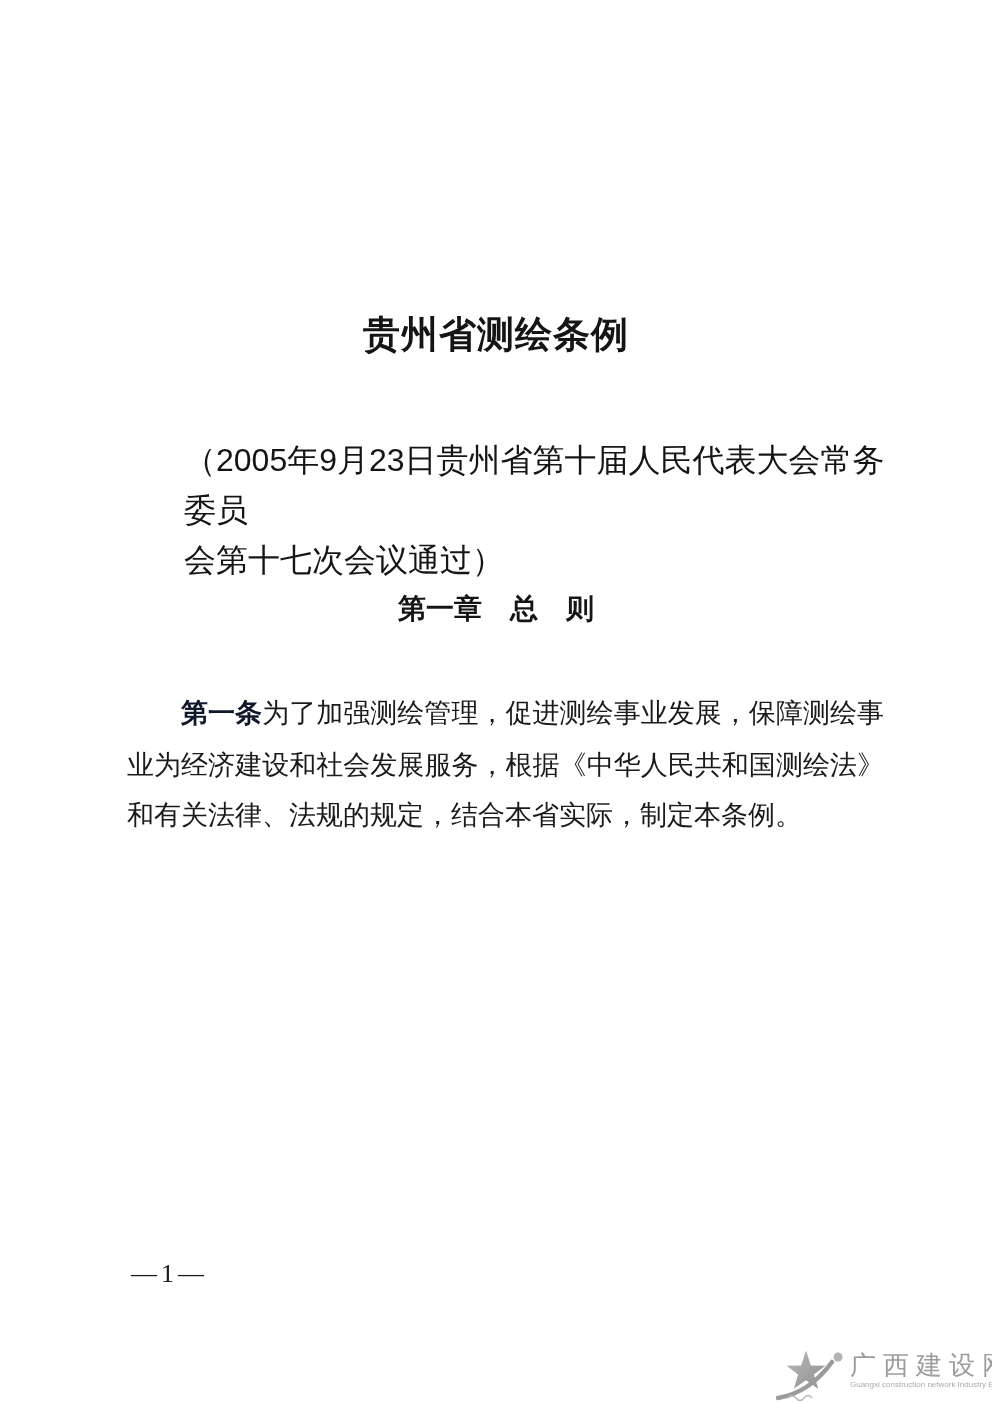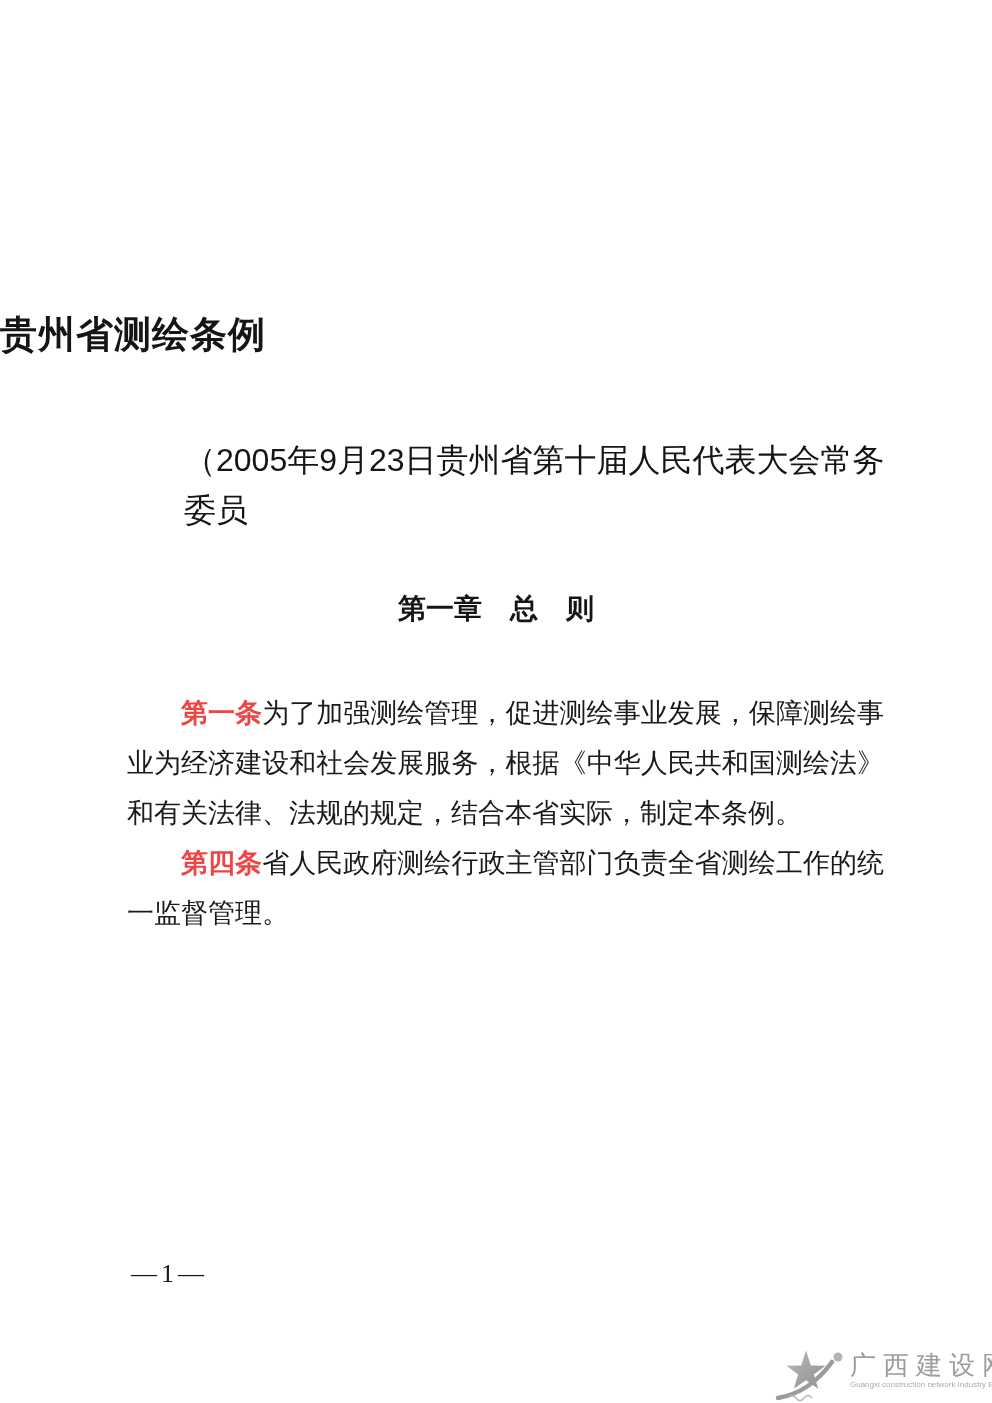--- a/index.html
+++ b/index.html
@@ -11,21 +11,21 @@
     overflow: hidden;
     font-family: "Liberation Serif", serif;
     color: #111111;
   }
   .doc-title {
     position: absolute;
     top: 314px;
     left: 0;
     width: 992px;
     margin: 0;
-    text-align: left;
+    text-align: center;
     font-family: "Liberation Sans", sans-serif;
     font-size: 37px;
     line-height: 42px;
     font-weight: 700;
     letter-spacing: 1px;
     color: #151515;
   }
   .doc-subtitle {
     position: absolute;
     top: 435px;
@@ -58,24 +58,24 @@
     font-size: 27px;
     line-height: 50px;
     text-align: justify;
     color: #1a1a1a;
   }
   .para {
     margin: 0;
     text-indent: 54px;
   }
   .art-num {
-    font-family: Liberation Sans, sans-serif;
+    font-family: Liberation Mono, monospace;
     font-weight: 700;
     margin-right: 0;
-    color: #ef4444;
+    color: #0f172a;
   }
   .page-number {
     position: absolute;
     top: 1259px;
     left: 131px;
     font-size: 26px;
     line-height: 30px;
     letter-spacing: 4px;
     color: #1a1a1a;
   }
@@ -108,30 +108,30 @@
 </style>
 </head>
 <body>
 
 <div class="page">
 
   <h1 class="doc-title">贵州省测绘条例</h1>
 
   <div class="doc-subtitle">
     <div>（2005年9月23日贵州省第十届人民代表大会常务委员</div>
+    <div>会第十七次会议通过）</div>
   </div>
 
   <h2 class="chapter-heading">第一章　总　则</h2>
 
   <div class="doc-body">
   <p class="para"><b class="art-num">第一条</b><span>为了加强测绘管理，促进测绘事业发展，保障测绘事业为经济建设和社会发展服务，根据《中华人民共和国测绘法》和有关法律、法规的规定，结合本省实际，制定本条例。</span></p>
 
 
 
-  <p class="para"><b class="art-num">第四条</b><span>省人民政府测绘行政主管部门负责全省测绘工作的统一监督管理。</span></p>
 
 </div>
 
   <div class="page-number">—1—</div>
 
   <div class="watermark">
     <svg class="watermark-logo" width="78" height="56" viewBox="0 0 78 56">
       <defs>
         <linearGradient id="starGrad" x1="0" y1="0" x2="1" y2="1">
           <stop offset="0" stop-color="#bdbdbd"></stop>

